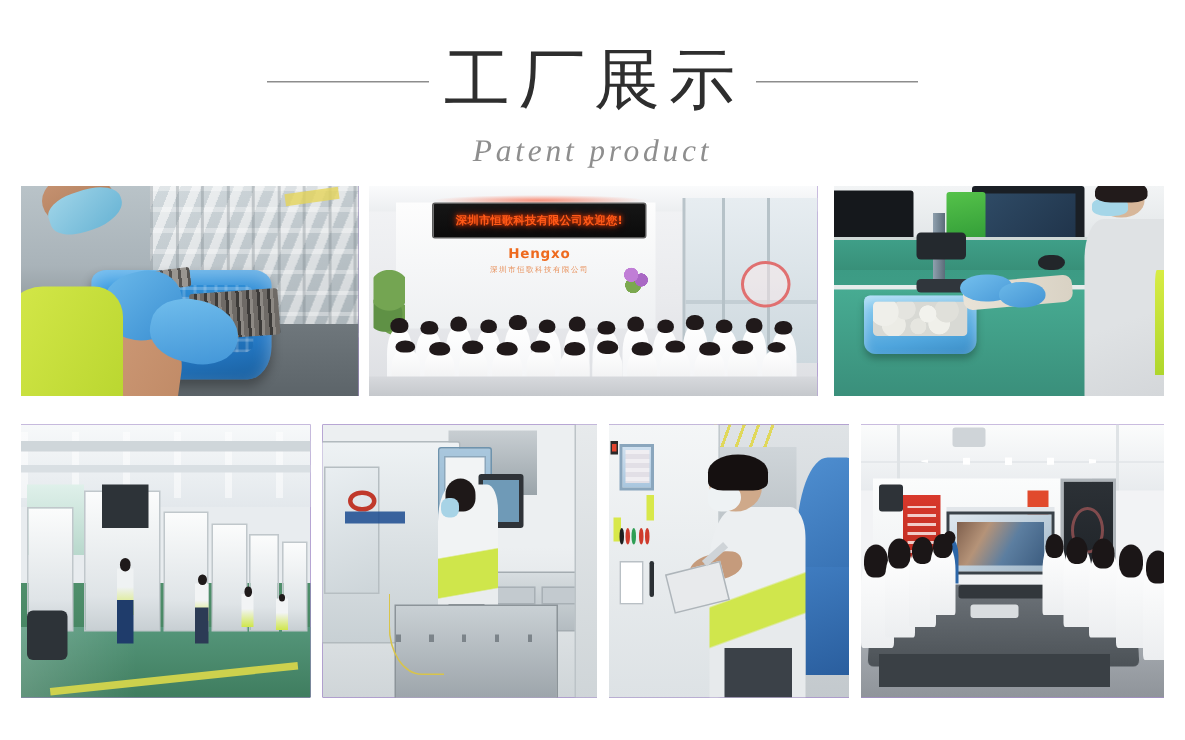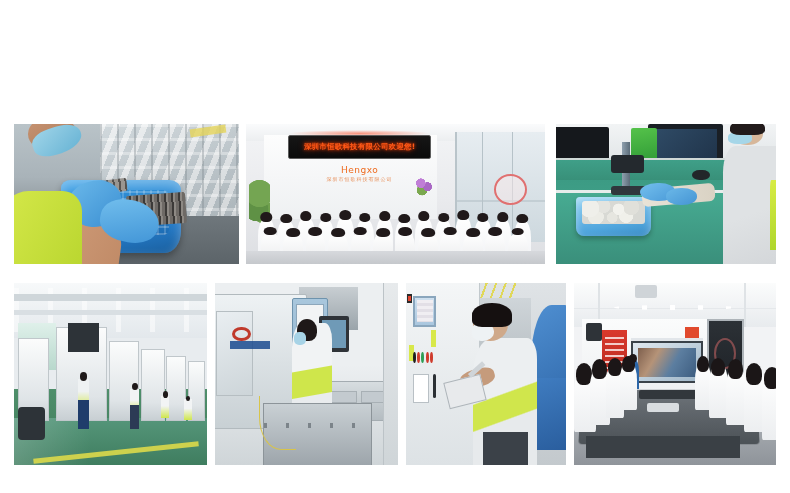--- a/index.html
+++ b/index.html
@@ -200,21 +200,21 @@
   .p2 .ledglow{
     position:absolute; left:14%; top:4.5%; width:48%; height:5%;
     background: radial-gradient(ellipse at center, rgba(255,70,30,.55), transparent 70%);
   }
   .p2 .logoplate {
     position:absolute; left:23%; top:29%; width:30%; height:16%;
     text-align:center;
   }
   .p2 .brand {
     font-family:"DejaVu Sans", sans-serif;
-    font-size:9px; font-weight:normal; letter-spacing:.5px;
+    font-size:9px; font-weight:bold; letter-spacing:.5px;
     color:#ee6a1e;
   }
   .p2 .brandsub {
     font-family:"DejaVu Sans", sans-serif;
     font-size:5px; color:#e8915c; letter-spacing:1px; margin-top:1px;
   }
   .p2 .flower{
     position:absolute; left:55%; top:36%; width:9%; height:16%;
     background: radial-gradient(circle at 40% 40%, #c07ed6 0 22%, transparent 23%),
                 radial-gradient(circle at 65% 55%, #a968c4 0 20%, transparent 21%),
@@ -395,20 +395,26 @@
   .p7 .ph { position:absolute; background:#1b1617; border-radius:50% 50% 40% 40%; }
   .p7 .presenter { position:absolute; left:26%; top:42%; width:6%; height:16%; background:#2c66a8; border-radius:40% 40% 0 0; }
   .p7 .presenterh { position:absolute; left:27%; top:39%; width:4%; height:5%; background:#1c1617; border-radius:50%; }
 </style>
 </head>
 <body>
 
 <div class="page">
 
   <div class="header">
+    <div class="title-row">
+      <span class="rule left"></span>
+      <span class="main-title">工厂展示</span>
+      <span class="rule right"></span>
+    </div>
+    <div class="subtitle">Patent product</div>
   </div>
 
   <div class="gallery">
 
     <div class="photo p1" style="left:14px; top:124px; width:225px; height:140px;">
       <div class="scene">
         <div class="bg"></div>
         <div class="bagstack"></div>
         <div class="yellowtape"></div>
         <div class="bench"></div>

